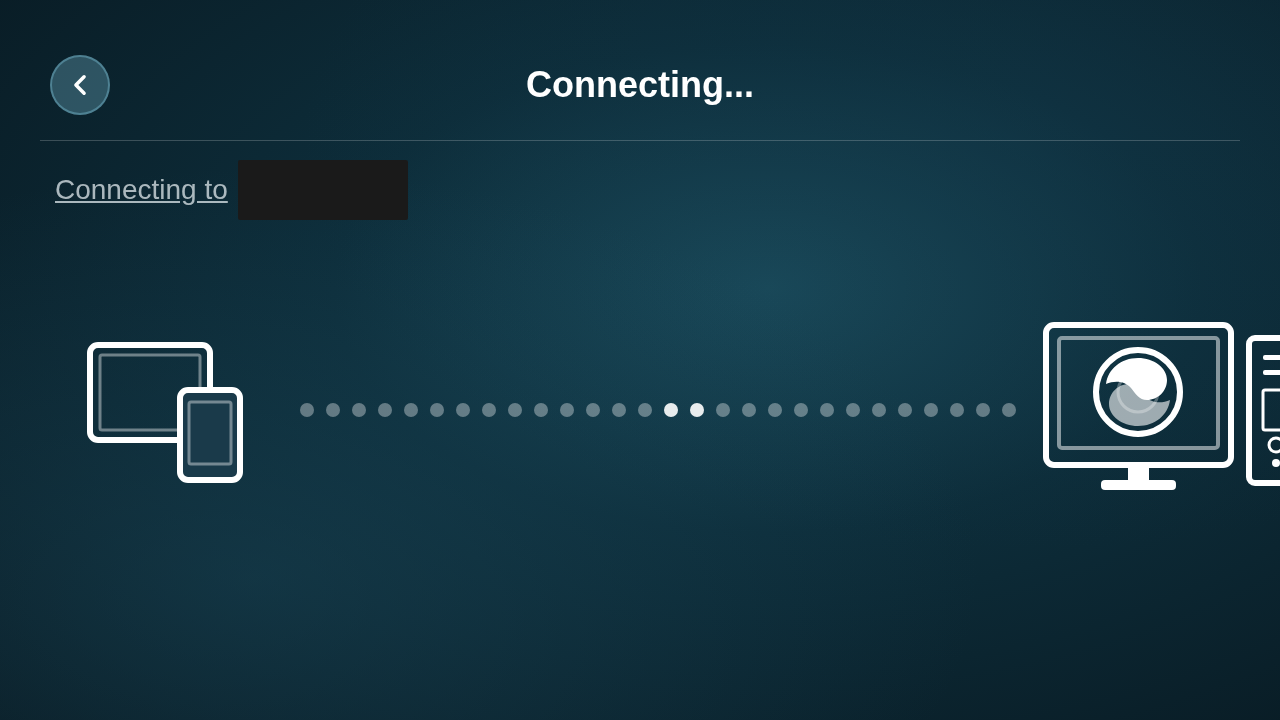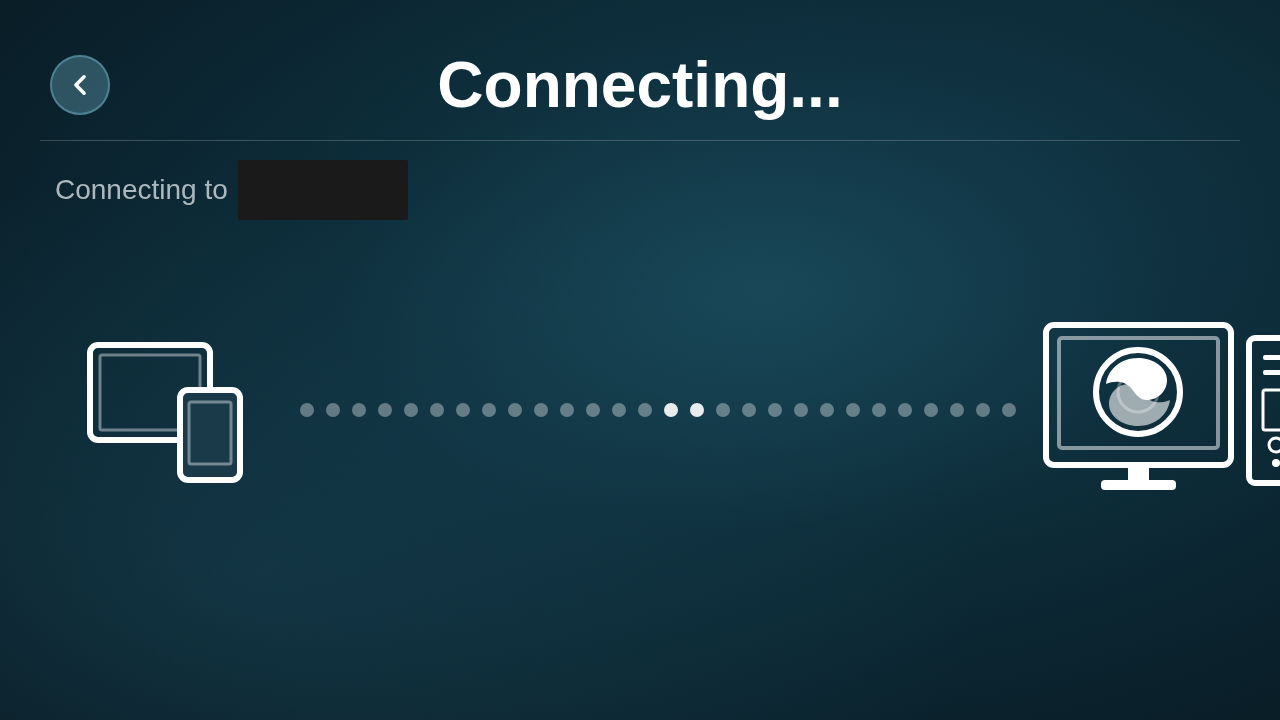--- a/index.html
+++ b/index.html
@@ -46,21 +46,21 @@
       fill: white;
     }
 
     
     .title {
       position: absolute;
       top: 55px;
       left: 0;
       right: 0;
       text-align: center;
-      font-size: 64px;
+      font-size: 36px;
       font-weight: bold;
       color: white;
       line-height: 60px;
     }
 
     
     .divider {
       position: absolute;
       top: 140px;
       left: 40px;
@@ -76,20 +76,21 @@
       left: 55px;
       font-size: 28px;
       color: rgba(200,210,215,0.85);
       display: flex;
       align-items: center;
       gap: 0;
     }
 
     .connecting-to-label {
       white-space: nowrap;
+      text-decoration: underline;
     }
 
     
     .hostname-redacted {
       display: inline-block;
       width: 170px;
       height: 60px;
       background: #1a1a1a;
       margin-left: 10px;
       vertical-align: middle;

